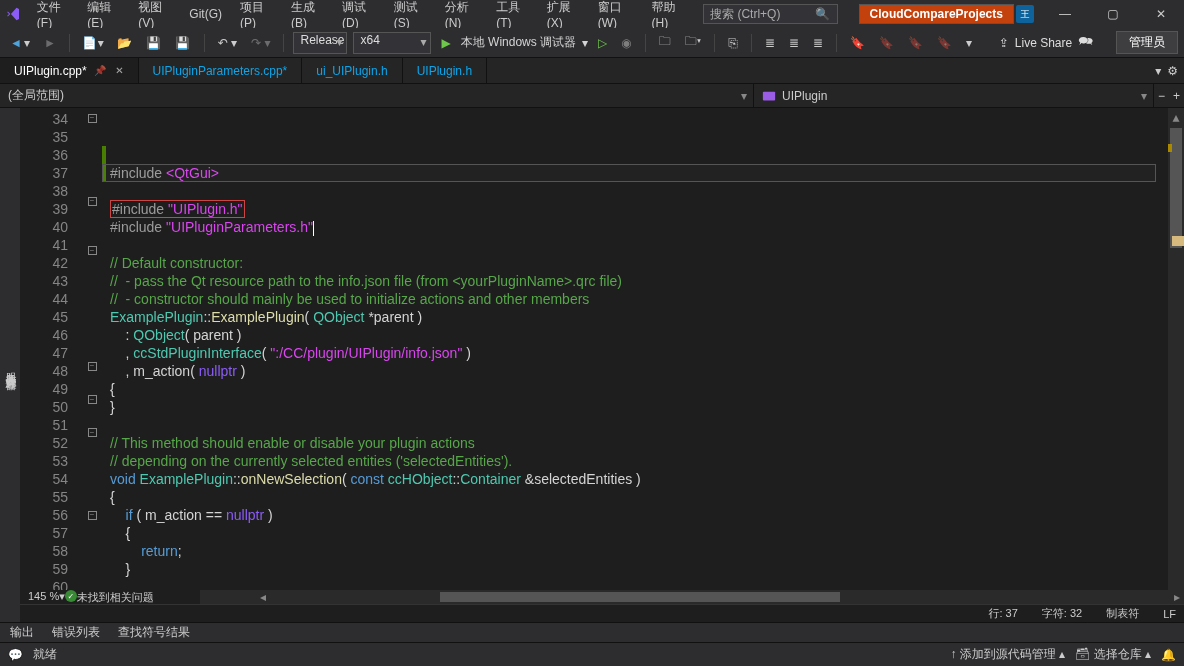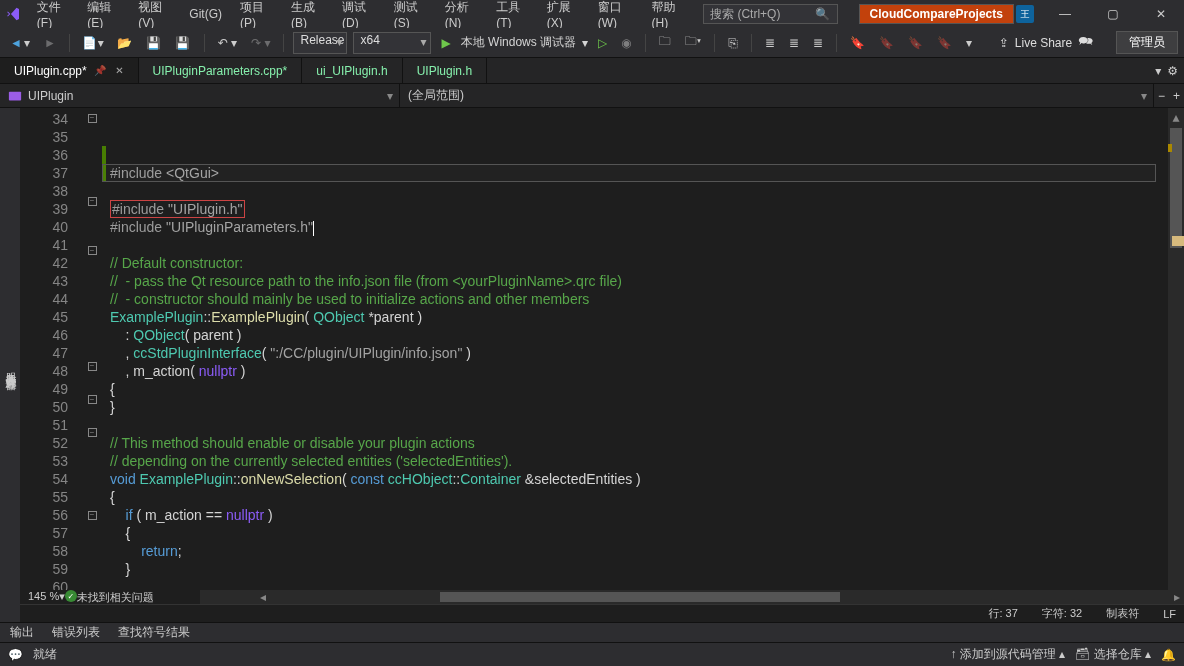--- a/index.html
+++ b/index.html
@@ -17,21 +17,21 @@
 .tb-sep { width:1px; height:18px; background:#444; margin:0 3px; }
 .tb-btn { padding:2px 4px; color:#ccc; display:flex; align-items:center; gap:2px; }
 .tb-select { background:#333337; border:1px solid #555; color:#ddd; height:22px; padding:0 20px 0 6px; position:relative; }
 .tb-select::after { content:"▾"; position:absolute; right:4px; top:2px; color:#aaa; }
 .tb-select.cfg { width:54px; }
 .tb-select.plat { width:78px; }
 .play { color:#6ec74b; }
 .admin-btn { margin-left:auto; background:#3e3e40; border:1px solid #555; padding:2px 12px; color:#fff; }
 .liveshare { margin-left:auto; display:flex; align-items:center; gap:6px; color:#ddd; }
 .tabs-row { height:26px; background:#252526; display:flex; align-items:stretch; border-bottom:1px solid #111; }
-.tab { padding:0 14px; display:flex; align-items:center; gap:8px; color:#86efac; border-right:1px solid #111; cursor:pointer; font-size:12px; }
+.tab { padding:0 14px; display:flex; align-items:center; gap:8px; color:#0ea5e9; border-right:1px solid #111; cursor:pointer; font-size:12px; }
 .tab.active { background:#1e1e1e; color:#fff; }
 .tab .pin,.tab .close { opacity:.6; font-size:10px; }
 .tab-actions { margin-left:auto; display:flex; align-items:center; gap:6px; padding:0 6px; color:#ccc; }
 .context-row { height:24px; background:#252526; border-bottom:1px solid #111; display:flex; }
 .ctx-sel { flex:1; border-right:1px solid #111; display:flex; align-items:center; padding:0 8px; color:#ccc; font-size:12px; position:relative; }
 .ctx-sel::after { content:"▾"; position:absolute; right:6px; color:#888; }
 .ctx-icon { width:14px; height:14px; margin-right:6px; }
 .body-row { flex:1; display:flex; overflow:hidden; }
 .sidebar { width:20px; background:#2d2d30; writing-mode:vertical-rl; text-orientation:mixed; display:flex; flex-direction:column; align-items:center; padding-top:6px; color:#ccc; font-size:11px; letter-spacing:1px; }
 .sidebar span { padding:6px 2px; cursor:pointer; }
@@ -40,21 +40,21 @@
 .gutter { width:62px; text-align:right; padding-right:14px; color:#858585; background:#1e1e1e; padding-top:2px; }
 .gutter div { height:18px; }
 .margin { width:20px; background:#1e1e1e; display:flex; flex-direction:column; padding-top:2px; }
 .margin div { height:18px; display:flex; align-items:center; justify-content:center; color:#888; font-size:10px; }
 .fold { width:9px; height:9px; border:1px solid #888; display:flex; align-items:center; justify-content:center; font-size:8px; line-height:6px; }
 .change-bar { position:absolute; left:82px; top:0; width:4px; display:flex; flex-direction:column; padding-top:2px; }
 .change-bar div { height:18px; }
 .cb-g { background:#487e02; width:4px; height:18px; }
 .code { flex:1; padding-top:2px; white-space:pre; padding-left:8px; position:relative; }
 .code .ln { height:18px; }
-.tok-str { color:#a3a3a3; }
+.tok-str { color:#d946ef; }
 .tok-inc { color:#9b9b9b; }
 .tok-cmt { color:#57a64a; }
 .tok-type { color:#4ec9b0; }
 .tok-kw { color:#569cd6; }
 .tok-op { color:#d4d4d4; }
 .tok-fn { color:#dcdcaa; }
 .tok-null { color:#8b5cf6; }
 .hl-line { position:absolute; left:0; right:12px; height:18px; border:1px solid #555; background:rgba(255,255,255,0.02); pointer-events:none; }
 .red-box { border:1px solid #c44; padding:0 1px; }
 .caret { display:inline-block; width:1px; height:15px; background:#fff; vertical-align:middle; }
@@ -165,29 +165,29 @@
         <span>UIPlugin.h</span>
       </div>
     </div>
   <div class="tab-actions">
     <span>▾</span>
     <span>⚙</span>
   </div>
 </div>
 
 <div class="context-row">
+  <div class="ctx-sel">
+      <span>(全局范围)</span>
+    </div>
   <div class="ctx-sel" style="flex:0 0 400px">
     <svg class="ctx-icon" viewBox="0 0 16 16">
         <rect width="14" height="10" x="1" y="3" fill="#9b5de5" rx="1"></rect>
       </svg>
     <span>UIPlugin</span>
   </div>
-  <div class="ctx-sel">
-      <span>(全局范围)</span>
-    </div>
   <div style="width:30px;display:flex;align-items:center;justify-content:space-around;color:#ccc">
     <span>−</span>
     <span>+</span>
   </div>
 </div>
 
 <div class="body-row">
   <div class="sidebar">
     <span>服务器资源管理器</span>
     <span>GT 更改</span>

